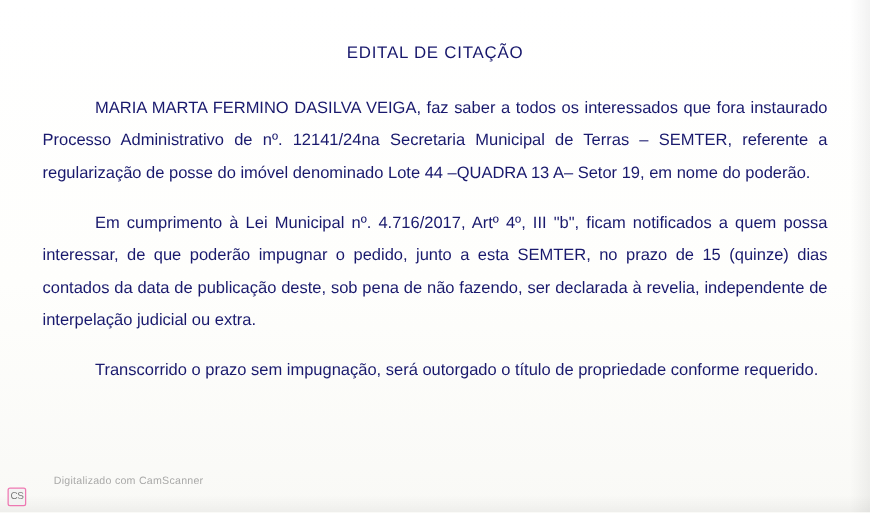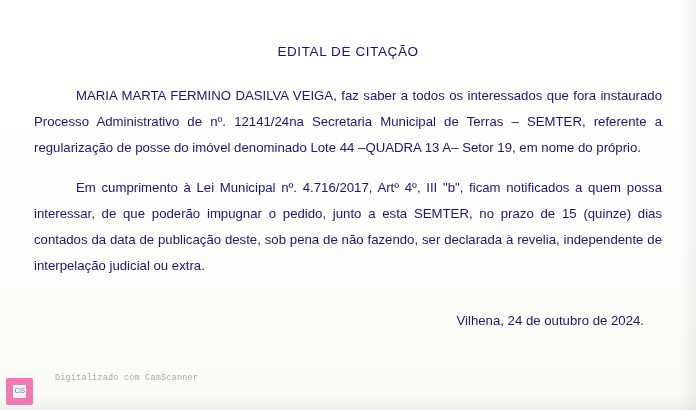--- a/index.html
+++ b/index.html
@@ -37,21 +37,21 @@
     bottom: 0;
     padding: 22px 34px 0 34px;
     box-sizing: border-box;
     color: #1a1a6e;
   }
   .doc-title {
     text-align: center;
     font-size: 13.5px;
     letter-spacing: 0.6px;
     color: #16166b;
-    margin: 22px 0 24px 0;
+    margin: 12px 0 24px 0;
     font-weight: 400;
   }
   .para {
     font-size: 13.2px;
     line-height: 26px;
     color: #19196d;
     text-align: justify;
     margin: 0 0 14px 0;
     text-indent: 42px;
   }
@@ -71,35 +71,35 @@
     left: 6px;
     bottom: 5px;
     display: flex;
     align-items: center;
     gap: 4px;
     opacity: 0.72;
   }
   .cs-badge {
     width: 13px;
     height: 13px;
-    border: 7px solid #ec4899;
+    border: 1px solid #ec4899;
     border-radius: 2px;
     font-size: 8px;
     line-height: 12px;
     text-align: center;
     color: #4a4a4a;
     font-family: "Liberation Sans", sans-serif;
     letter-spacing: -0.5px;
     background: #f2f2f2;
     margin-top: 28px;
   }
   .cs-text {
     font-size: 8.5px;
     color: #8a8a8a;
-    font-family: Liberation Mono, monospace;
+    font-family: Liberation Sans, sans-serif;
     letter-spacing: 0.2px;
     padding-left: 18px;
   }
   
   .edge-shade-right {
     position: absolute;
     top: 0; right: 0; bottom: 0;
     width: 16px;
     background: linear-gradient(270deg, rgba(0,0,0,0.05), rgba(0,0,0,0));
     pointer-events: none;
@@ -114,29 +114,31 @@
 </style>
 </head>
 <body>
 
 <div class="page">
   <div class="doc">
 
     <div class="doc-title">EDITAL DE CITAÇÃO</div>
 
     <p class="para">
-      <span class="b">MARIA MARTA FERMINO DASILVA VEIGA,</span><span> faz saber a todos os interessados que fora instaurado Processo Administrativo de nº. 12141/24na Secretaria Municipal de Terras – SEMTER, referente a regularização de posse do imóvel denominado </span><span class="b">Lote 44 –QUADRA 13 A– Setor  19</span><span>, em nome do próprio.</span>
+      <span class="b">MARIA MARTA FERMINO DASILVA VEIGA,</span><span> faz saber a todos os interessados que fora instaurado Processo Administrativo de nº. 12141/24na Secretaria Municipal de Terras – SEMTER, referente a regularização de posse do imóvel denominado </span><span class="b">Lote 44 –QUADRA 13 A– Setor  19</span><span>, em nome do poderão.</span>
     </p>
 
     <p class="para">
       <span>Em cumprimento à Lei Municipal nº. 4.716/2017, Artº 4º, III "b", ficam notificados a quem possa interessar, de que poderão impugnar o pedido, junto a esta SEMTER, no prazo de 15 (quinze) dias contados da data de publicação deste, sob pena de não fazendo, ser declarada à revelia, independente de interpelação judicial ou extra.</span>
     </p>
 
+    <p class="para">
+      <span>Transcorrido o prazo sem impugnação, será outorgado o título de propriedade conforme requerido.</span>
+    </p>
 
-    <div class="signoff">Vilhena, 24 de outubro de 2024.</div>
   </div>
 
   <div class="edge-shade-right"></div>
   <div class="edge-shade-bottom"></div>
 
   <div class="watermark">
     <span class="cs-badge">CS</span>
     <span class="cs-text">Digitalizado com CamScanner</span>
   </div>
 </div>

